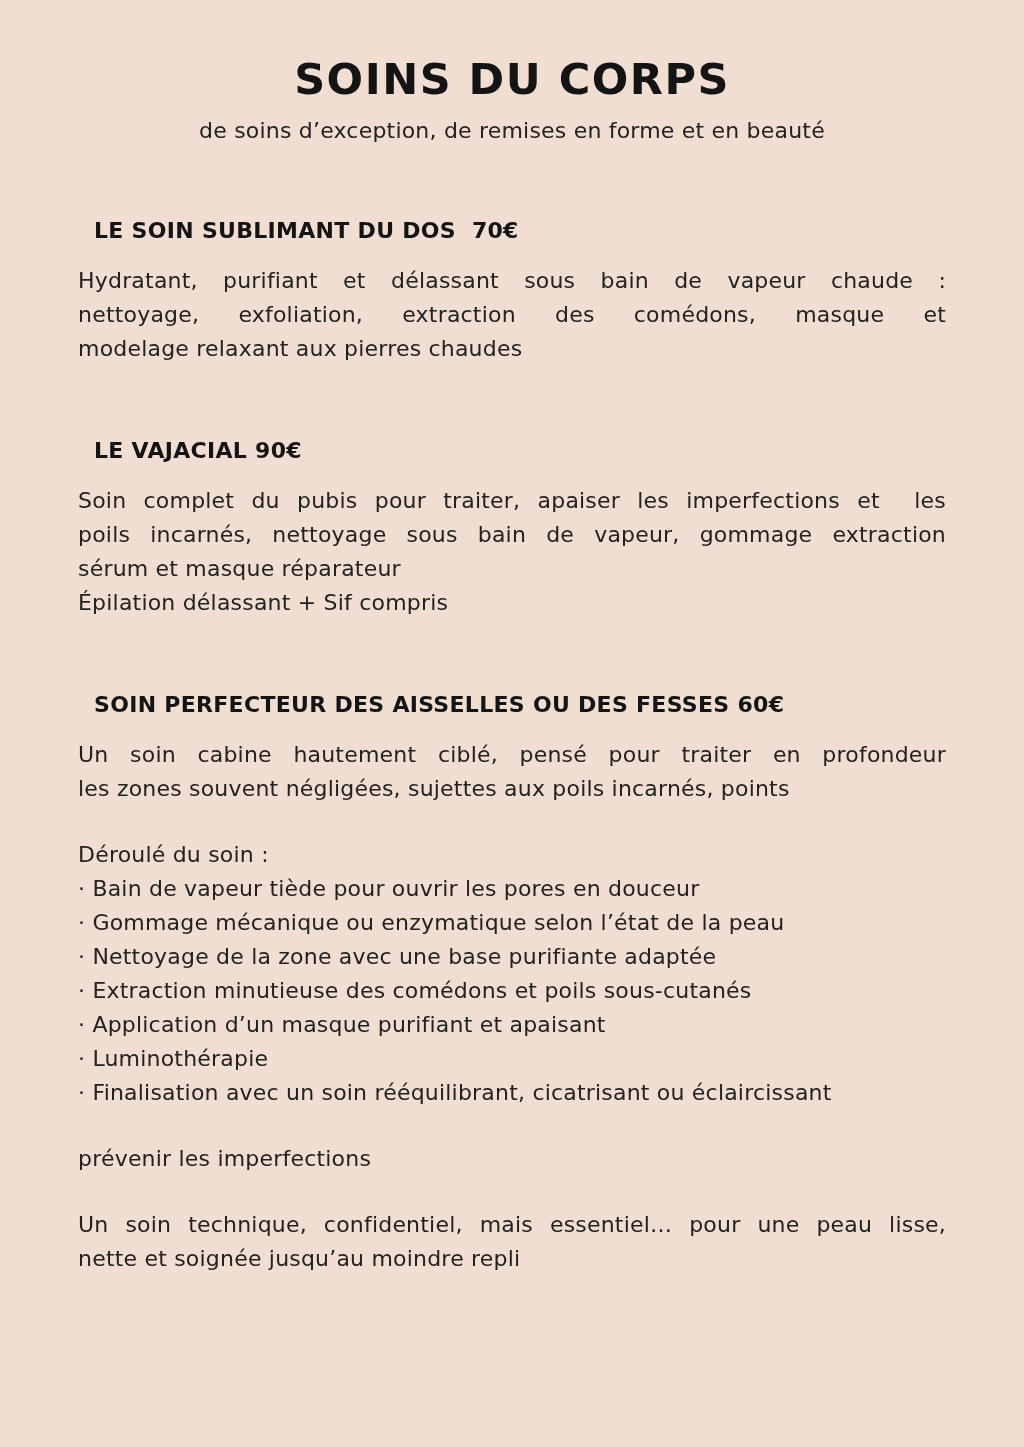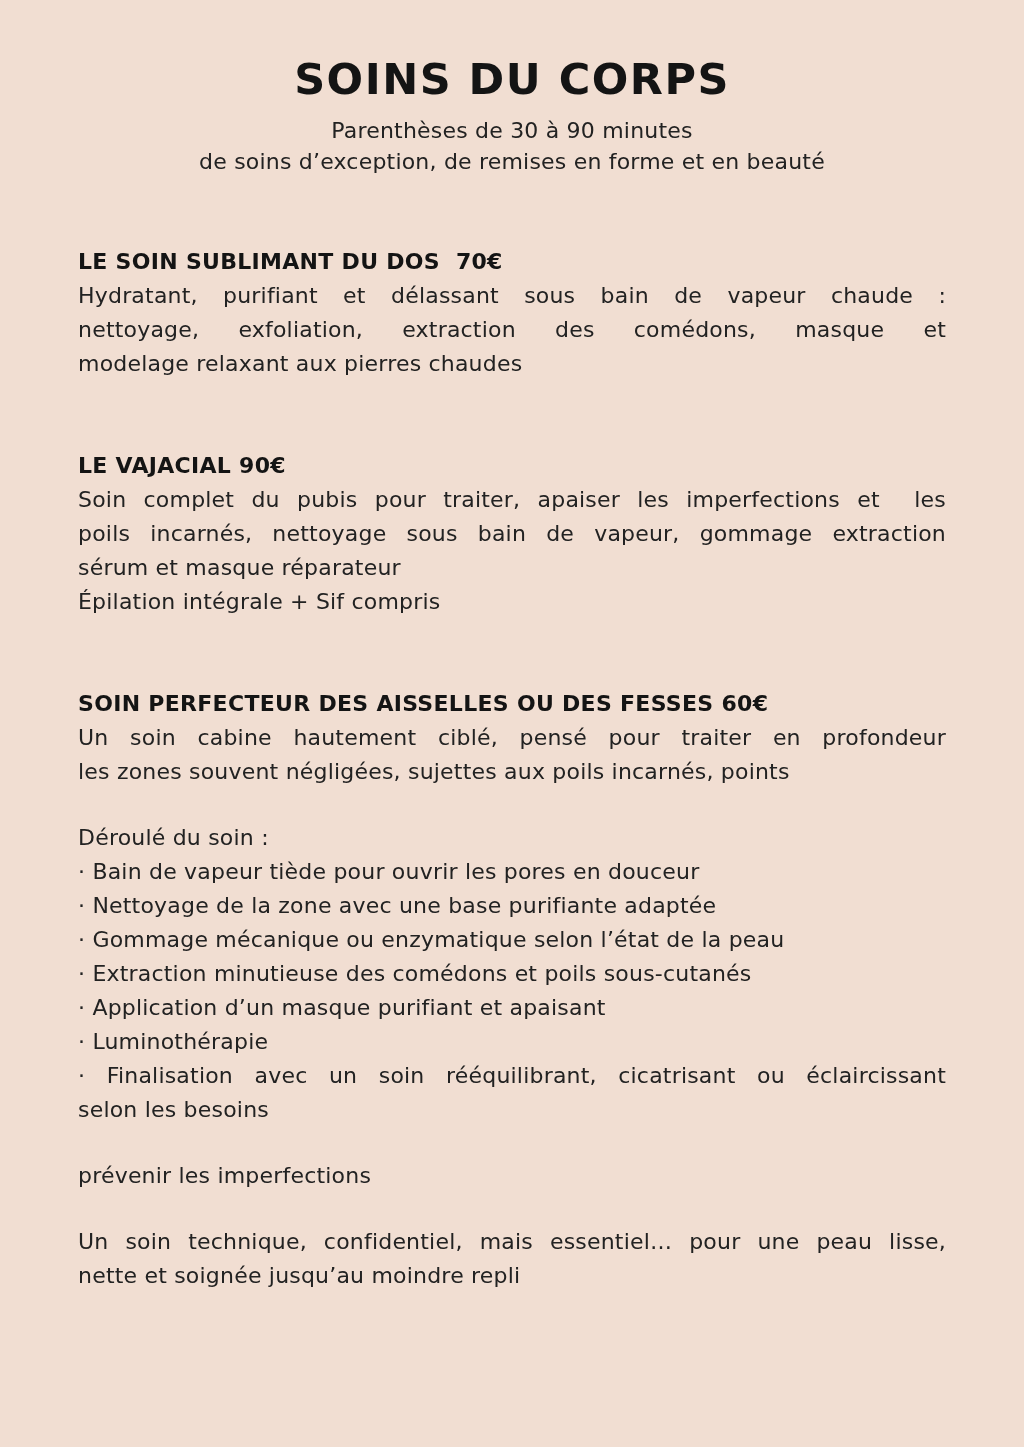--- a/index.html
+++ b/index.html
@@ -40,21 +40,21 @@
     line-height: 31px;
     letter-spacing: 0.2px;
     color: var(--text);
     white-space: pre-wrap;
   }
   .subtitle-wrap { margin-top: 12px; }
   
   .content { margin-top: 68px; }
   .section + .section { margin-top: 68px; }
   .heading {
-    margin: 0;
+    margin: 16px;
     font-size: 22px;
     line-height: 34px;
     font-weight: bold;
     letter-spacing: 0.3px;
     color: var(--heading);
     white-space: pre-wrap;
   }
   .block { margin: 0; }
   .block.gap { margin-top: 32px; }
   .line {
@@ -71,21 +71,20 @@
     text-align-last: left;
   }
 </style>
 </head>
 <body>
 
 <div class="page">
   <header class="page-header">
     <h1 class="title">SOINS DU CORPS</h1>
     <div class="subtitle-wrap">
-      <p class="subtitle">Parenthèses de 30 à 90 minutes</p>
       <p class="subtitle">de soins d’exception, de remises en forme et en beauté</p>
     </div>
   </header>
 
   <main class="content" id="sections">
       <section class="section">
         <h2 class="heading">LE SOIN SUBLIMANT DU DOS  70€</h2>
         <div class="block justify">
           <div class="line">Hydratant, purifiant et délassant sous bain de vapeur chaude :</div>
           <div class="line">nettoyage, exfoliation, extraction des comédons, masque et</div>
@@ -93,53 +92,52 @@
         </div>
       </section>
       <section class="section">
         <h2 class="heading">LE VAJACIAL 90€</h2>
         <div class="block justify">
           <div class="line">Soin complet du pubis pour traiter, apaiser les imperfections et  les</div>
           <div class="line">poils incarnés, nettoyage sous bain de vapeur, gommage extraction</div>
           <div class="line">sérum et masque réparateur</div>
         </div>
         <div class="block">
-          <div class="line">Épilation intégrale + Sif compris</div>
+          <div class="line">Épilation délassant + Sif compris</div>
         </div>
       </section>
       <section class="section">
         <h2 class="heading">SOIN PERFECTEUR DES AISSELLES OU DES FESSES 60€</h2>
         <div class="block justify">
           <div class="line">Un soin cabine hautement ciblé, pensé pour traiter en profondeur</div>
           <div class="line">les zones souvent négligées, sujettes aux poils incarnés, points</div>
         </div>
         <div class="block gap">
           <div class="line">Déroulé du soin :</div>
         </div>
         <div class="block justify">
           <div class="line">· Bain de vapeur tiède pour ouvrir les pores en douceur</div>
         </div>
         <div class="block justify">
-          <div class="line">· Nettoyage de la zone avec une base purifiante adaptée</div>
+          <div class="line">· Gommage mécanique ou enzymatique selon l’état de la peau</div>
         </div>
         <div class="block justify">
-          <div class="line">· Gommage mécanique ou enzymatique selon l’état de la peau</div>
+          <div class="line">· Nettoyage de la zone avec une base purifiante adaptée</div>
         </div>
         <div class="block justify">
           <div class="line">· Extraction minutieuse des comédons et poils sous-cutanés</div>
         </div>
         <div class="block justify">
           <div class="line">· Application d’un masque purifiant et apaisant</div>
         </div>
         <div class="block justify">
           <div class="line">· Luminothérapie</div>
         </div>
         <div class="block justify">
           <div class="line">· Finalisation avec un soin rééquilibrant, cicatrisant ou éclaircissant</div>
-          <div class="line">selon les besoins</div>
         </div>
         <div class="block justify gap">
           <div class="line">prévenir les imperfections</div>
         </div>
         <div class="block justify gap">
           <div class="line">Un soin technique, confidentiel, mais essentiel… pour une peau lisse,</div>
           <div class="line">nette et soignée jusqu’au moindre repli</div>
         </div>
       </section>
     </main>

